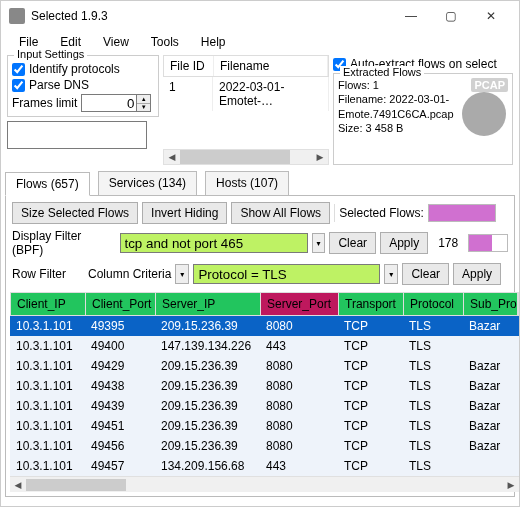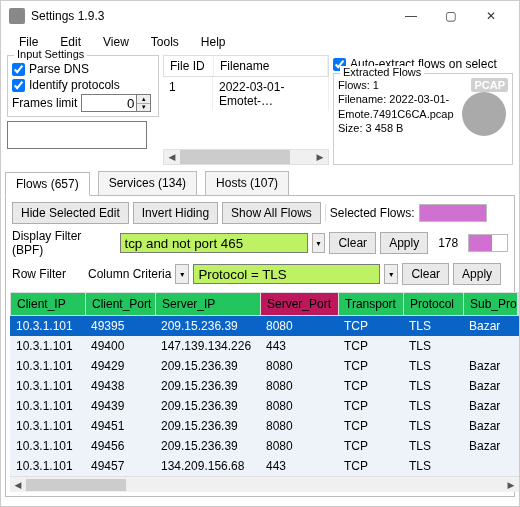--- a/index.html
+++ b/index.html
@@ -66,45 +66,45 @@
   .bot-hscroll { height: 16px; background: #f0f0f0; display: flex; align-items: center; border-top:1px solid #e0e0e0;}
   .bot-hscroll .arr { width: 16px; text-align: center; font-size: 9px; color:#555;}
   .bot-hscroll .thumb { width: 100px; height: 12px; background: #ccc; }
   .count { color: #000; padding: 0 6px;}
 </style>
 </head>
 <body>
 
 <div class="titlebar">
   <span class="app-icon"></span>
-  <span class="title">Settings 1.9.3</span>
+  <span class="title">Selected 1.9.3</span>
   <span class="wbtn">—</span>
   <span class="wbtn">▢</span>
   <span class="wbtn">✕</span>
 </div>
 
 <div class="menubar" id="menubar">
     <span>File</span>
     <span>Edit</span>
     <span>View</span>
     <span>Tools</span>
     <span>Help</span>
   </div>
 
 <div class="top">
   <div class="input-settings">
     <div class="groupbox" style="height:auto;">
       <span class="legend">Input Settings</span>
       <label class="chk">
         <input type="checkbox" checked="" style="">
-        <span>Parse DNS</span>
+        <span>Identify protocols</span>
       </label>
       <label class="chk">
         <input type="checkbox" checked="" style="">
-        <span>Identify protocols</span>
+        <span>Parse DNS</span>
       </label>
       <div class="spin">
         <span style="margin-right:4px;">Frames limit</span>
         <input readonly="" value="0" style="">
         <div class="spbtn">
             <div>▲</div>
             <div>▼</div>
           </div>
       </div>
     </div>
@@ -152,21 +152,21 @@
 </div>
 
 <div class="tabs" id="tabs">
     <div class="tab active">Flows (657)</div>
     <div class="tab">Services (134)</div>
     <div class="tab">Hosts (107)</div>
   </div>
 
 <div class="tabpanel">
   <div class="btnrow">
-    <button class="btn">Hide Selected Edit</button>
+    <button class="btn">Size Selected Flows</button>
     <button class="btn">Invert Hiding</button>
     <button class="btn">Show All Flows</button>
     <span class="sep"></span>
     <span>Selected Flows:</span>
     <span class="prog">
         <span class="fill" style="width:100%"></span>
       </span>
   </div>
 
   <div class="filterrow">

